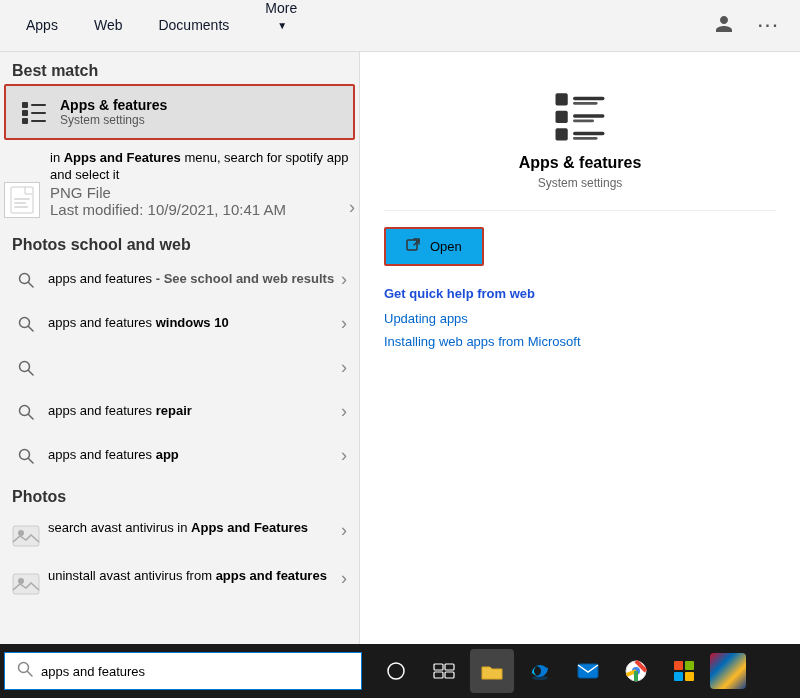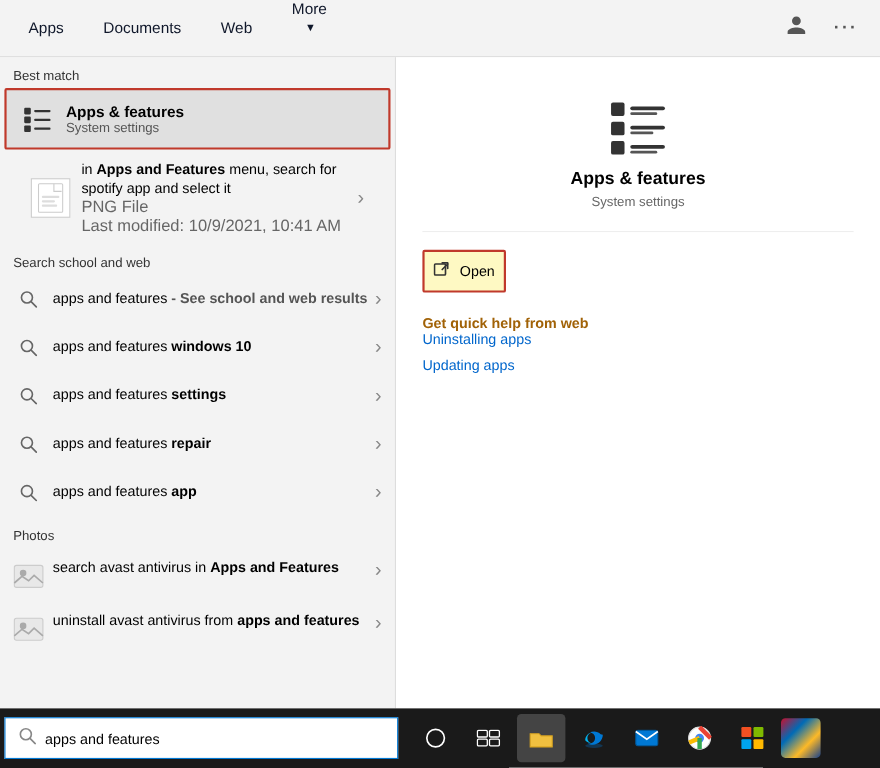--- a/index.html
+++ b/index.html
@@ -63,22 +63,22 @@
 
     
     .left-panel {
       width: 360px;
       background: #f3f3f3;
       overflow-y: auto;
       border-right: 1px solid #ddd;
     }
 
     .section-label {
-      font-size: 12px;
-      font-weight: 400;
+      font-size: 16px;
+      font-weight: 700;
       color: #333;
       padding: 10px 12px 4px 12px;
     }
 
     
     .best-match-item {
       display: flex;
       align-items: center;
       padding: 10px 12px;
       background: #e0e0e0;
@@ -141,22 +141,22 @@
     .result-item-chevron {
       color: #888;
       font-size: 14px;
       margin-left: auto;
       flex-shrink: 0;
     }
 
     
     .file-result {
       display: flex;
-      align-items: center;
-      padding: 8px 28px;
+      align-items: flex-end;
+      padding: 8px 4px;
       cursor: pointer;
     }
     .file-icon {
       width: 36px;
       height: 36px;
       background: #fff;
       border: 1px solid #ccc;
       display: flex;
       align-items: center;
       justify-content: center;
@@ -200,34 +200,35 @@
     .app-preview-subtitle {
       font-size: 12px;
       color: #666;
     }
 
     .open-btn {
       display: flex;
       align-items: center;
       gap: 8px;
       border: 2px solid #c0392b;
-      background: #fef9c3;
-      padding: 8px 8px;
+      background: #0ea5e9;
+      padding: 8px 20px;
       cursor: pointer;
       font-size: 13px;
       color: #000;
       width: fit-content;
       margin-bottom: 20px;
       border-radius: 2px;
     }
 
     .quick-help-title {
       font-size: 13px;
       font-weight: 700;
-      color: #a16207;
+      color: #1d4ed8;
+      margin-bottom: 10px;
     }
     .quick-help-link {
       font-size: 13px;
       color: #0066cc;
       cursor: pointer;
       margin-bottom: 8px;
       display: block;
       text-decoration: none;
     }
 
@@ -284,24 +285,24 @@
     }
   </style>
 </head>
 <body>
 
 <div class="top-nav">
   <div class="nav-tab">
     <span>Apps</span>
   </div>
   <div class="nav-tab">
+    <span>Web</span>
+  </div>
+  <div class="nav-tab">
     <span>Documents</span>
-  </div>
-  <div class="nav-tab">
-    <span>Web</span>
   </div>
   <div class="nav-tab nav-tab-more">
     <span>More</span>
     <span style="font-size:10px; margin-left:2px;">▼</span>
   </div>
   <div class="nav-right">
     <div class="nav-icon-btn">
       <svg width="20" height="20" viewBox="0 0 20 20" fill="none" xmlns="http://www.w3.org/2000/svg">
         <path d="M10 10C12.2 10 14 8.2 14 6s-1.8-4-4-4-4 1.8-4 4 1.8 4 4 4zm0 2c-2.7 0-8 1.35-8 4v2h16v-2c0-2.65-5.3-4-8-4z" fill="#555"></path>
       </svg>
@@ -347,21 +348,21 @@
       <div class="result-item-content">
         <div class="result-item-title">
           in <b>Apps and Features</b> menu, search for spotify app and select it
         </div>
         <div class="result-item-sub">PNG File</div>
         <div class="result-item-sub">Last modified: 10/9/2021, 10:41 AM</div>
       </div>
       <span class="result-item-chevron chevron"></span>
     </div>
 
-    <div class="section-label">Search school and web</div>
+    <div class="section-label">Photos school and web</div>
 
     <div class="result-item">
       <div class="result-item-icon">
         <svg width="16" height="16" viewBox="0 0 16 16" fill="none">
           <circle cx="6.5" cy="6.5" r="5" stroke="#666" stroke-width="1.5"></circle>
           <line x1="10.5" y1="10.5" x2="15" y2="15" stroke="#666" stroke-width="1.5" stroke-linecap="round"></line>
         </svg>
       </div>
       <div class="result-item-content">
         <div class="result-item-title">
@@ -385,25 +386,20 @@
       </div>
       <span class="result-item-chevron chevron"></span>
     </div>
 
     <div class="result-item">
       <div class="result-item-icon">
         <svg width="16" height="16" viewBox="0 0 16 16" fill="none">
           <circle cx="6.5" cy="6.5" r="5" stroke="#666" stroke-width="1.5"></circle>
           <line x1="10.5" y1="10.5" x2="15" y2="15" stroke="#666" stroke-width="1.5" stroke-linecap="round"></line>
         </svg>
-      </div>
-      <div class="result-item-content">
-        <div class="result-item-title">
-          apps and features <b>settings</b>
-        </div>
       </div>
       <span class="result-item-chevron chevron"></span>
     </div>
 
     <div class="result-item">
       <div class="result-item-icon">
         <svg width="16" height="16" viewBox="0 0 16 16" fill="none">
           <circle cx="6.5" cy="6.5" r="5" stroke="#666" stroke-width="1.5"></circle>
           <line x1="10.5" y1="10.5" x2="15" y2="15" stroke="#666" stroke-width="1.5" stroke-linecap="round"></line>
         </svg>
@@ -493,22 +489,22 @@
         <svg width="16" height="16" viewBox="0 0 16 16" fill="none">
           <rect x="1" y="3" width="10" height="10" rx="1" fill="none" stroke="#333" stroke-width="1.5"></rect>
           <path d="M8 2h5v5" stroke="#333" stroke-width="1.5" stroke-linecap="round" stroke-linejoin="round"></path>
           <line x1="8" y1="8" x2="13" y2="3" stroke="#333" stroke-width="1.5" stroke-linecap="round"></line>
         </svg>
       </span>
       <span>Open</span>
     </button>
 
     <div class="quick-help-title">Get quick help from web</div>
-    <a class="quick-help-link" href="#">Uninstalling apps</a>
     <a class="quick-help-link" href="#">Updating apps</a>
+    <a class="quick-help-link" href="#">Installing web apps from Microsoft</a>
   </div>
 </div>
 
 <div class="taskbar">
 
   <div class="search-bar" style="margin-right:8px;">
     <span style="color:#888;">
       <svg width="16" height="16" viewBox="0 0 16 16" fill="none">
         <circle cx="6.5" cy="6.5" r="5" stroke="#888" stroke-width="1.5"></circle>
         <line x1="10.5" y1="10.5" x2="15" y2="15" stroke="#888" stroke-width="1.5" stroke-linecap="round"></line>

